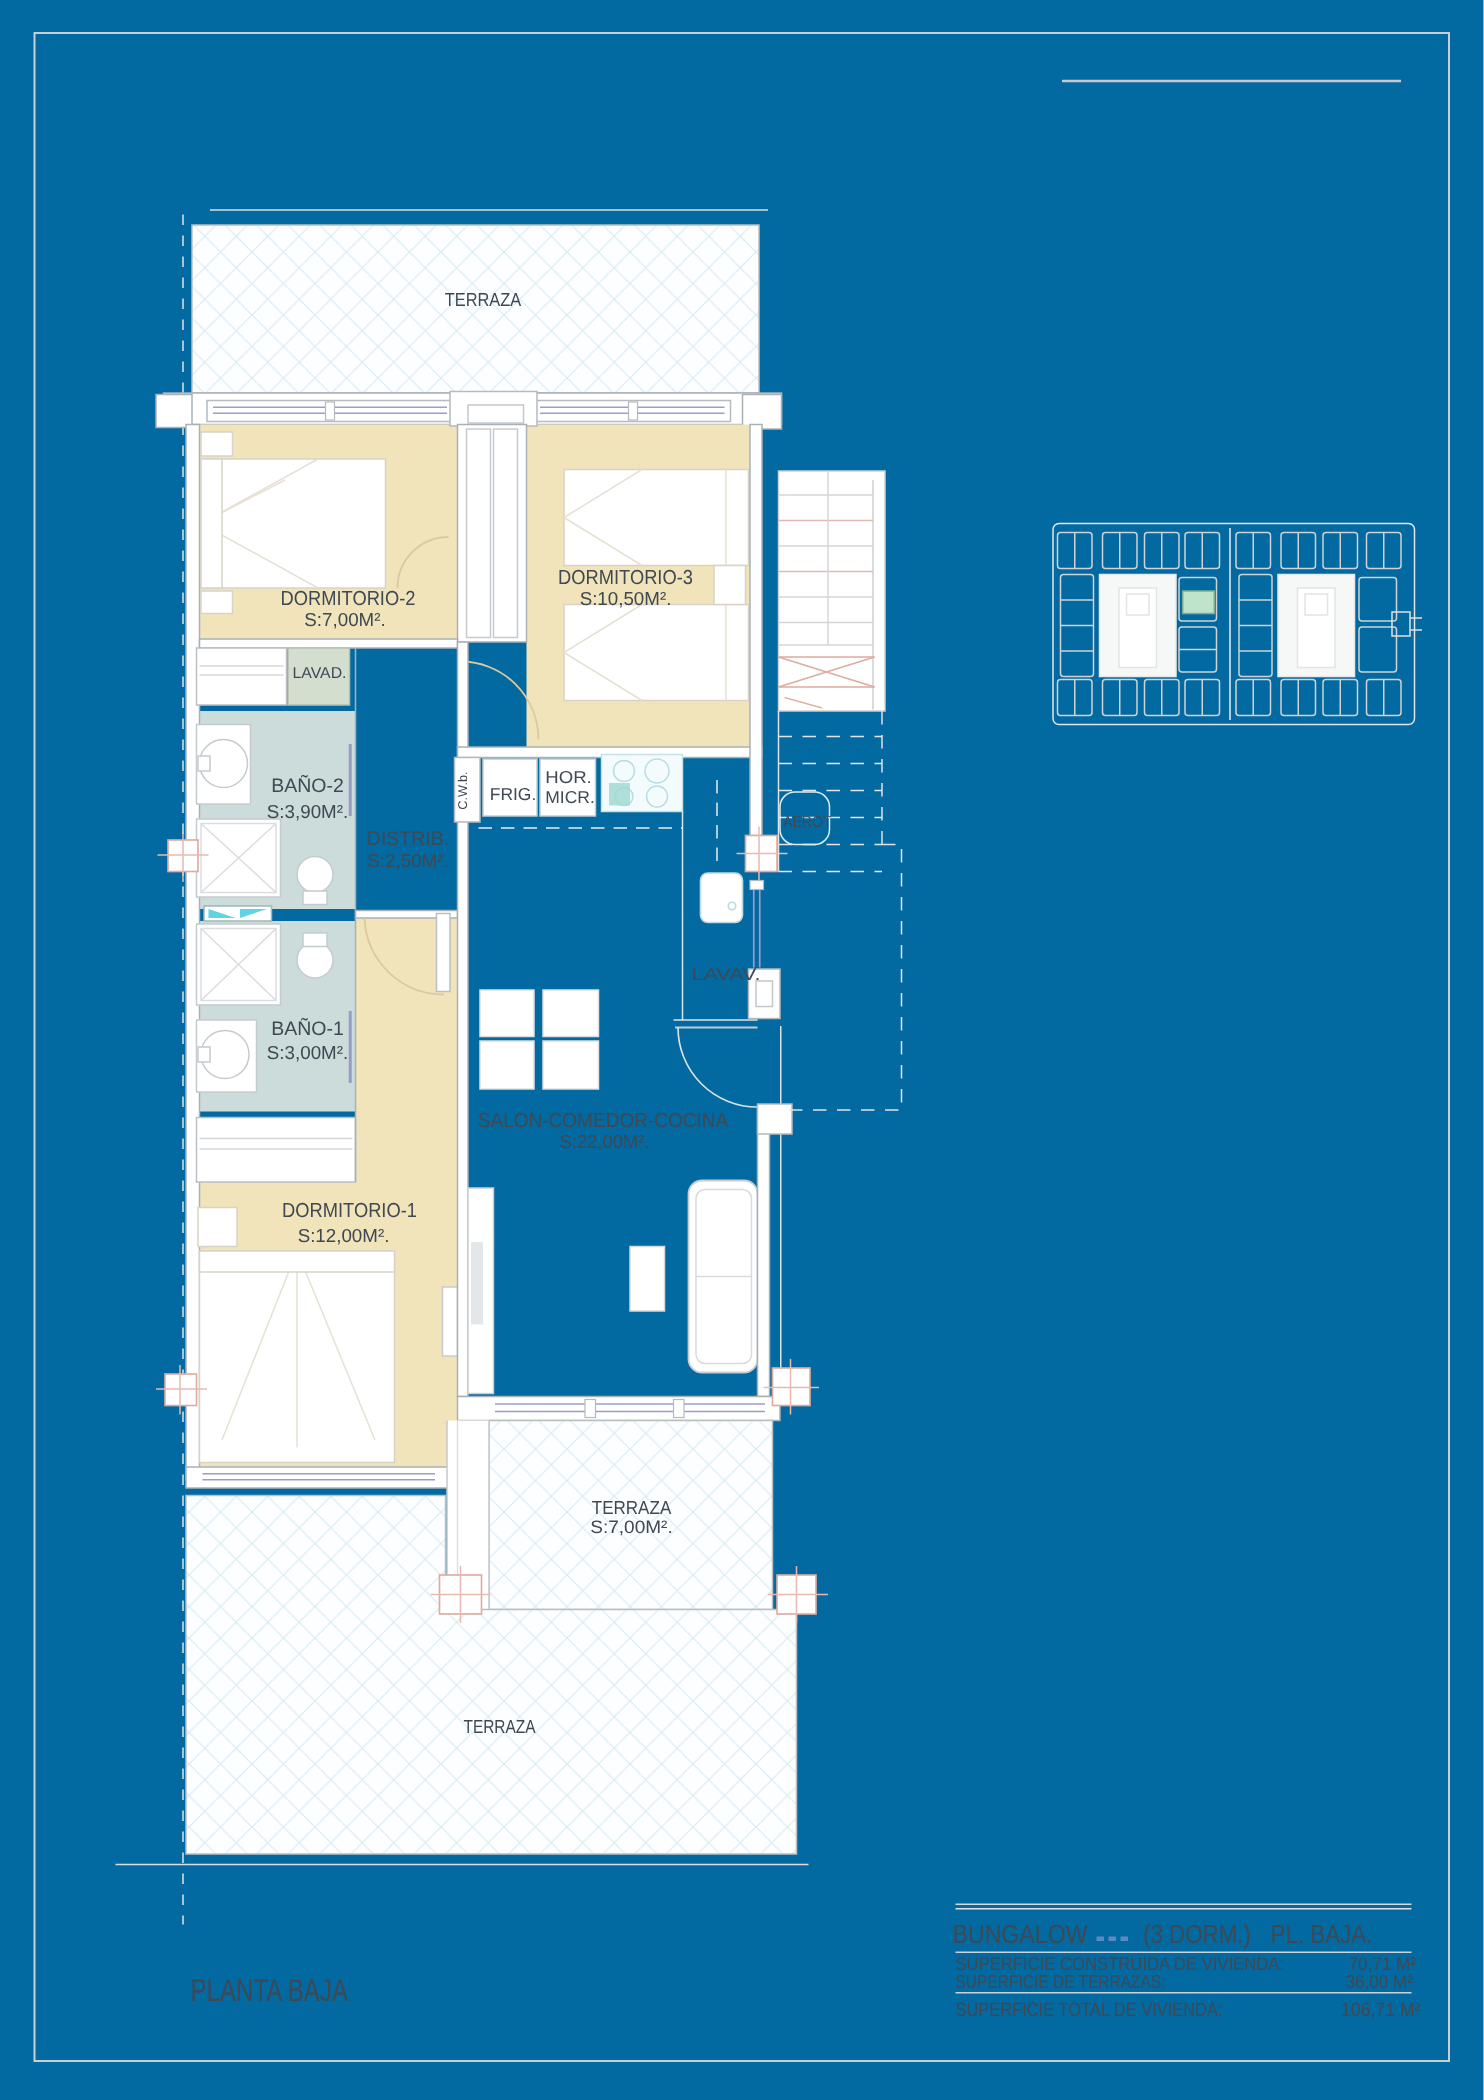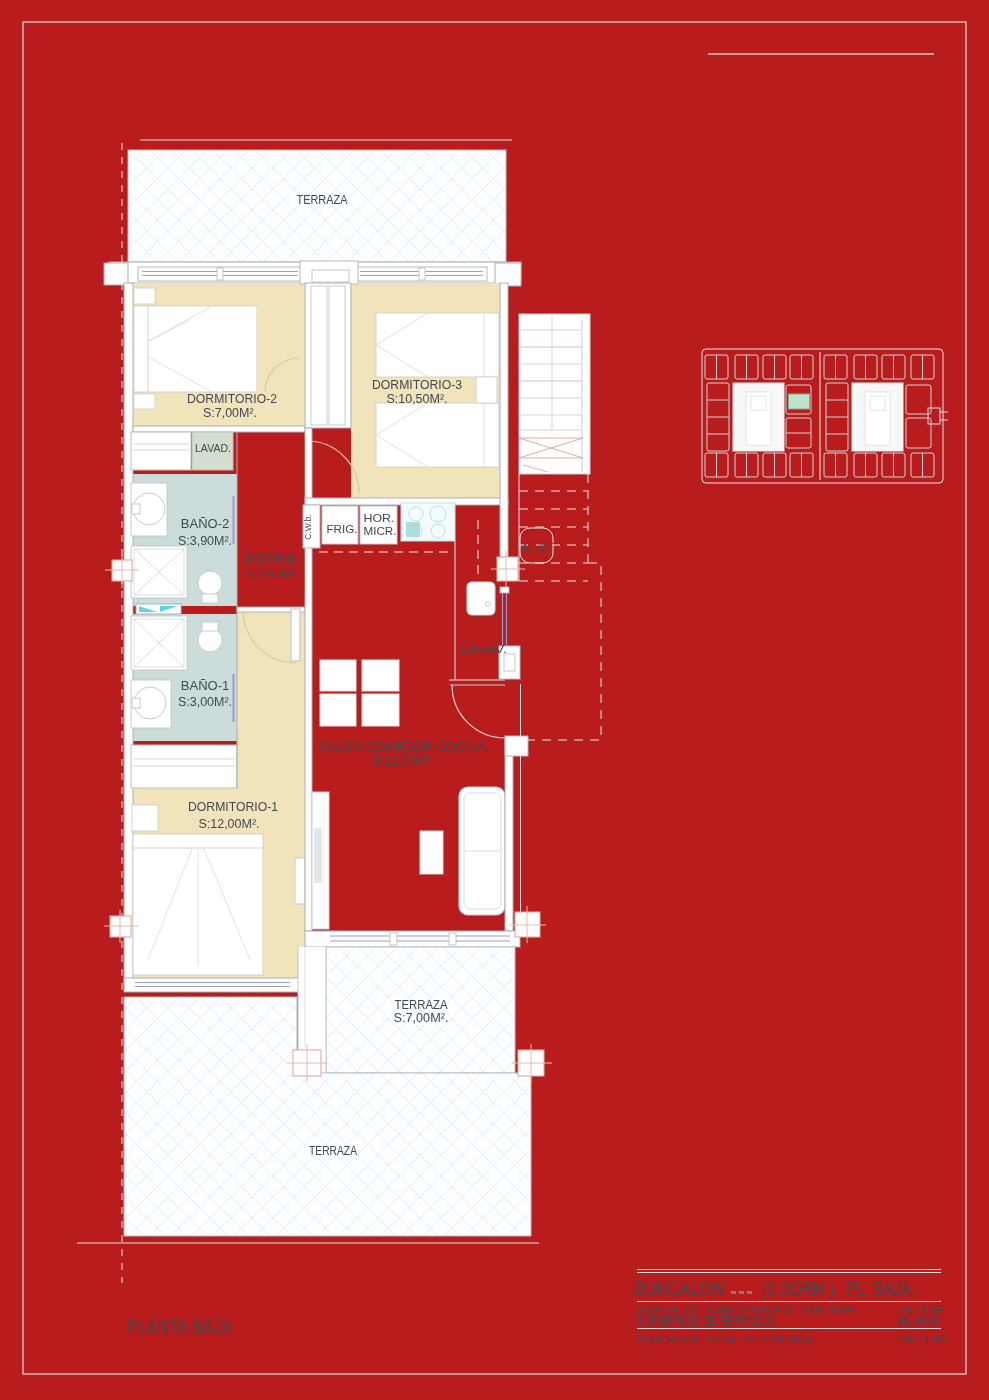--- a/index.html
+++ b/index.html
@@ -1,16 +1,16 @@
 <!DOCTYPE html>
 <html><head>
 <meta charset="utf-8">
 <style>
   html,body{margin:0;padding:0;background:#ffffff;}
-  .page{position:relative;width:989px;height:1400px;background:#b91c1c;overflow:hidden;
+  .page{position:relative;width:989px;height:1400px;background:#0369a1;overflow:hidden;
         font-family:"Liberation Sans", sans-serif;text-align:right;}
   svg{position:absolute;left:0;top:0;}
   text{font-family:"Liberation Sans", sans-serif;fill:#3f4953;}
 </style>
 </head>
 <body>
 <div class="page">
 <svg width="989" height="1400" viewBox="0 0 989 1400">
 <defs>
   <pattern id="hatch" patternUnits="userSpaceOnUse" width="21" height="21">

